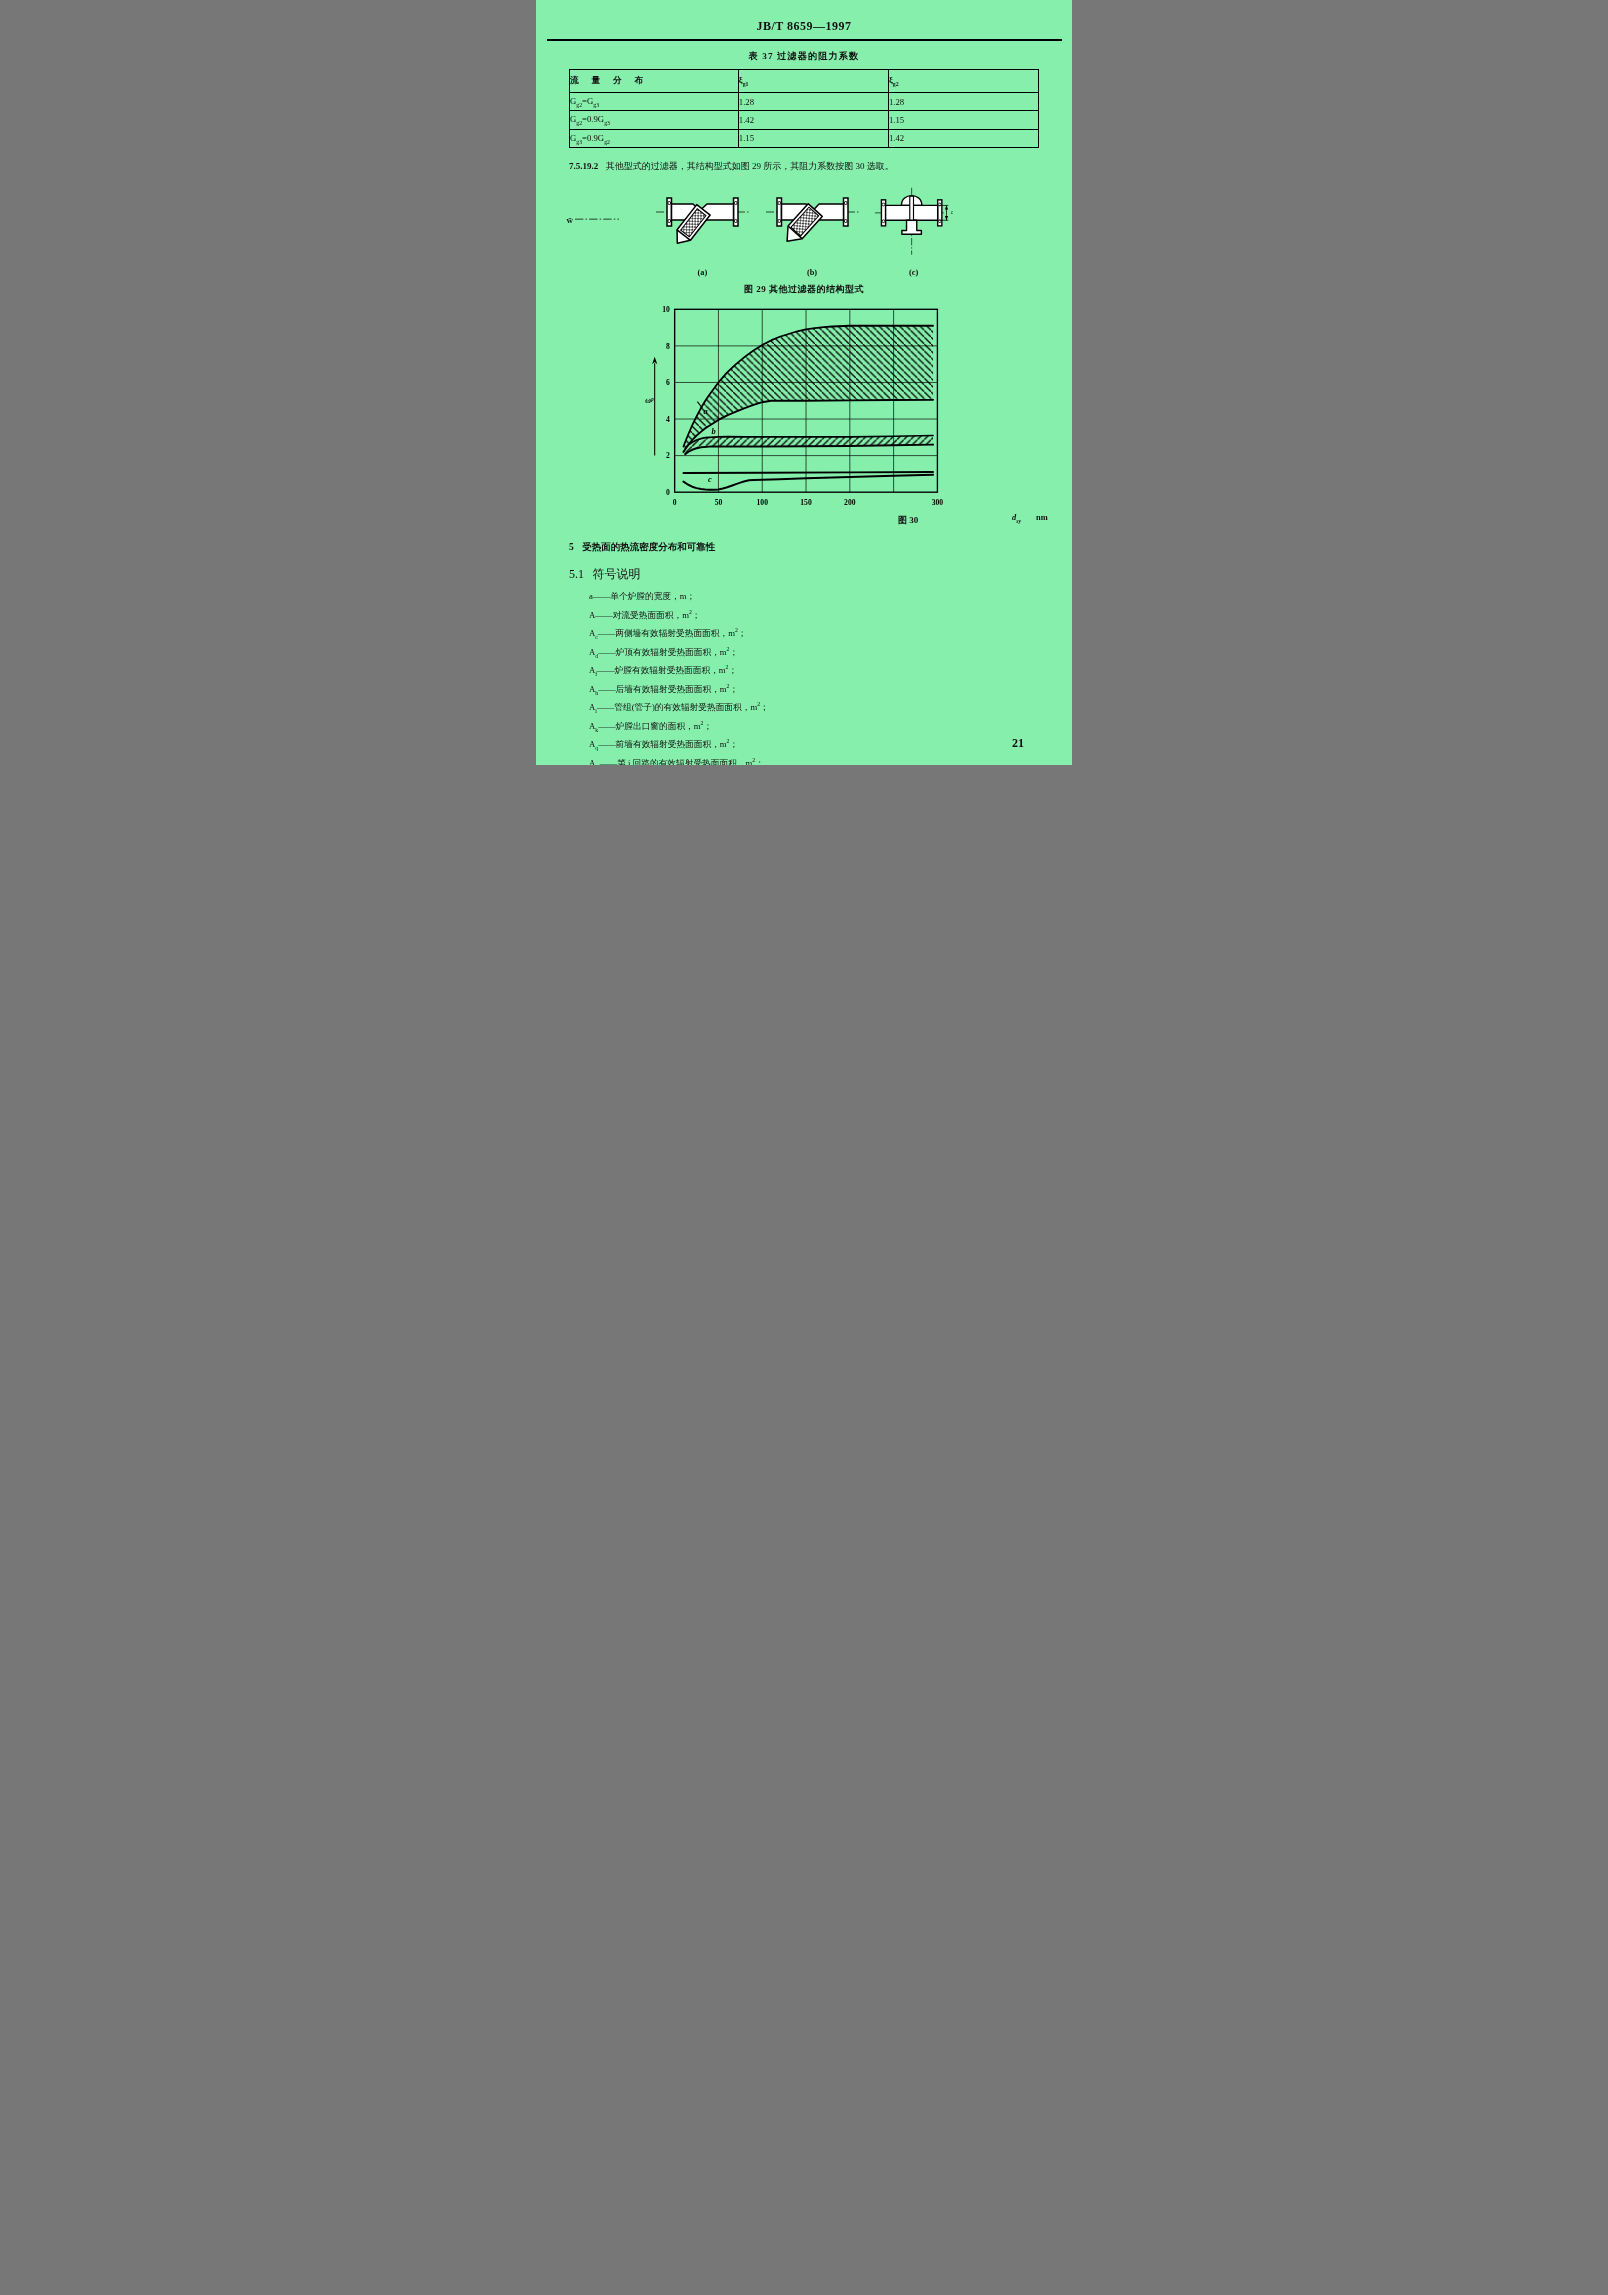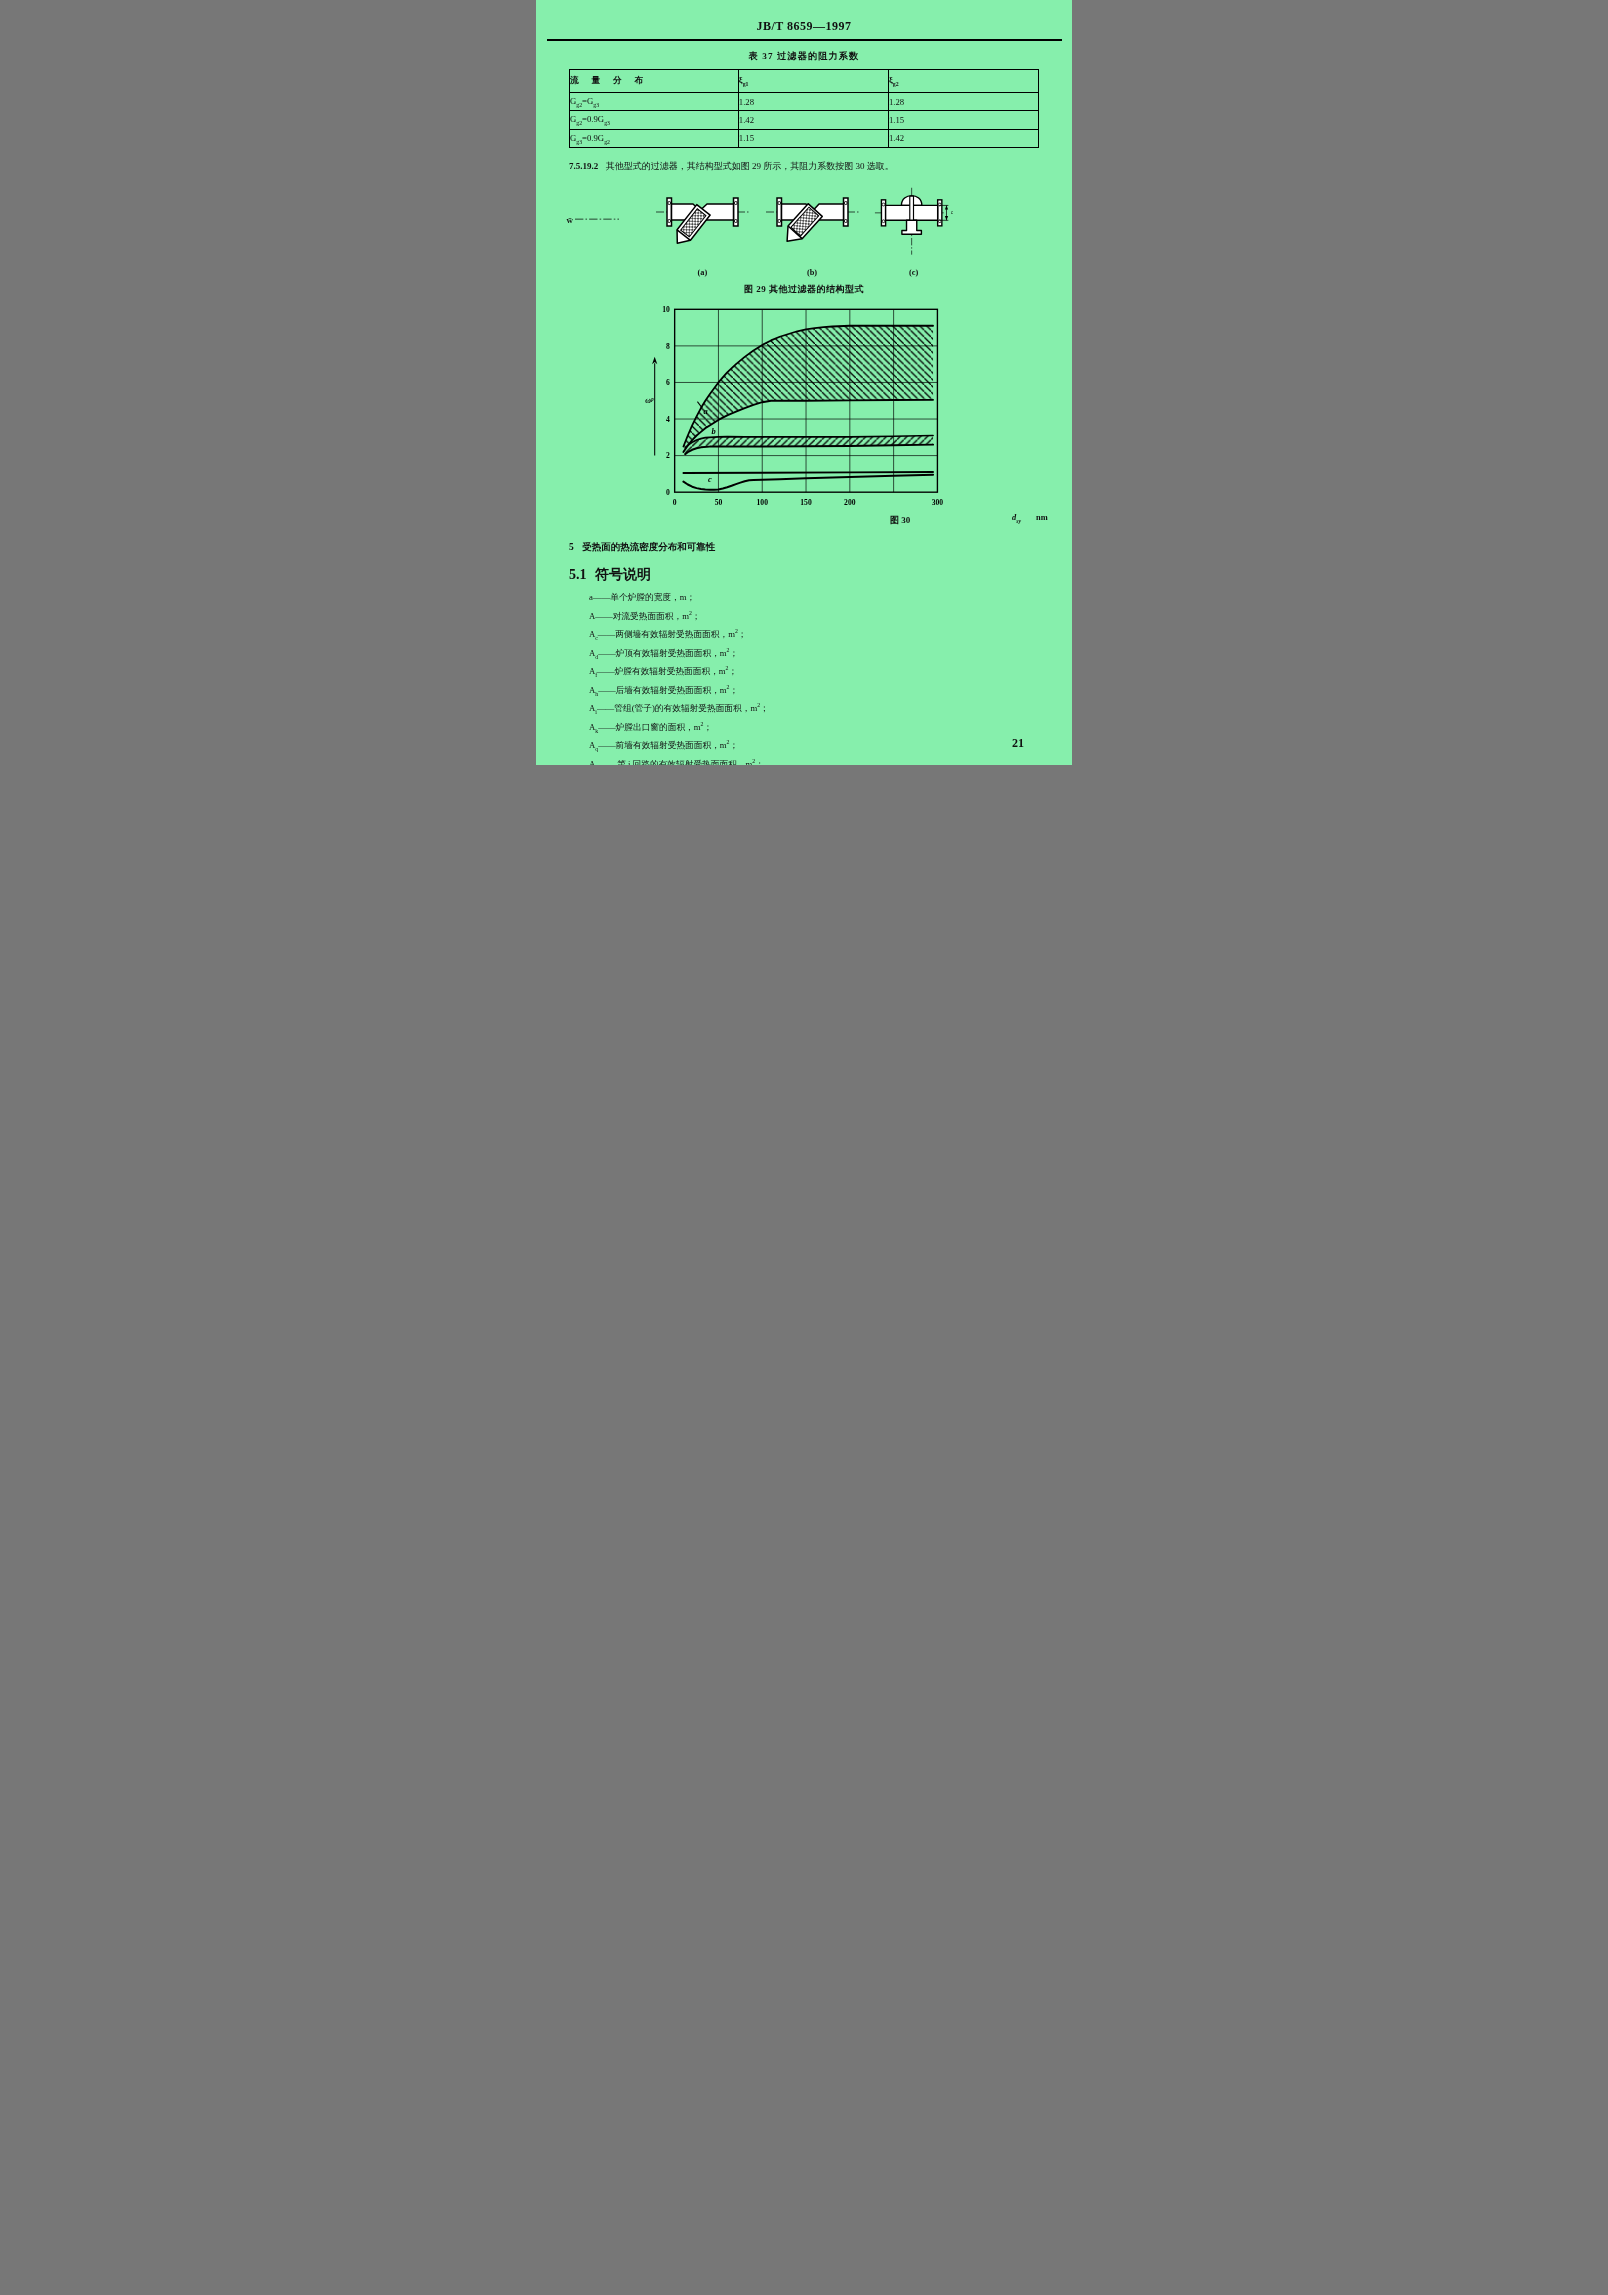--- a/index.html
+++ b/index.html
@@ -38,27 +38,27 @@
   .cl{ stroke:#000; stroke-width:1.4; stroke-dasharray:16 4 3 4; fill:none;}
   .ln{ stroke:#000; stroke-width:3;}
   .dln{ stroke:#000; stroke-width:1.6;}
   .dimtxt{ font-size:13px; font-style:italic; font-family:"Liberation Serif",serif;}
   
   .fig30{ position:relative; margin-top:7.4px; padding-left:108px;}
   .tick{ font:bold 14.5px "Liberation Serif",serif; fill:#000;}
   .clabel{ font:italic bold 16px "Liberation Serif",serif; fill:#000;}
   .ylab{ font:italic bold 15px "Liberation Serif",serif; fill:#000;}
   .fig30-caps{ position:relative; height:16px; margin-top:1.1px;}
-  .fig30-caption{ position:absolute; left:246px; top:1.1px; font-size:9px; font-weight:bold;}
+  .fig30-caption{ position:absolute; left:254px; top:1.1px; font-size:9px; font-weight:bold;}
   .fig30-xlabel{ position:absolute; left:368px; top:0px; font-size:8.4px; font-weight:bold; font-style:italic;}
   .fig30-xlabel .unit{ font-style:normal; margin-left:15px;text-align:center;}
   
   .sec5{ margin:12.6px 33px 0 33px; font-size:9.5px; font-weight:bold;}
   .sec5 .n, .sec51 .n{ margin-right:8.4px;}
-  .sec51{ margin:11.6px 33px 0 33px; font-size:14px; font-weight:bold;}
+  .sec51{ margin:11.6px 33px 0 33px; font-size:12px; font-weight:normal;}
   .symlist{ margin:7.4px 33px 0 53px; font-size:8.7px;}
   .symrow{ margin-top:4.7px; line-height:1.25;}
   .symrow .sym{ font-style:normal;}
   .pageno{ position:absolute; right:48px; bottom:13.7px; font-size:12px; font-weight:bold;}
 </style>
 </head>
 <body>
 
 <div class="page">
 

